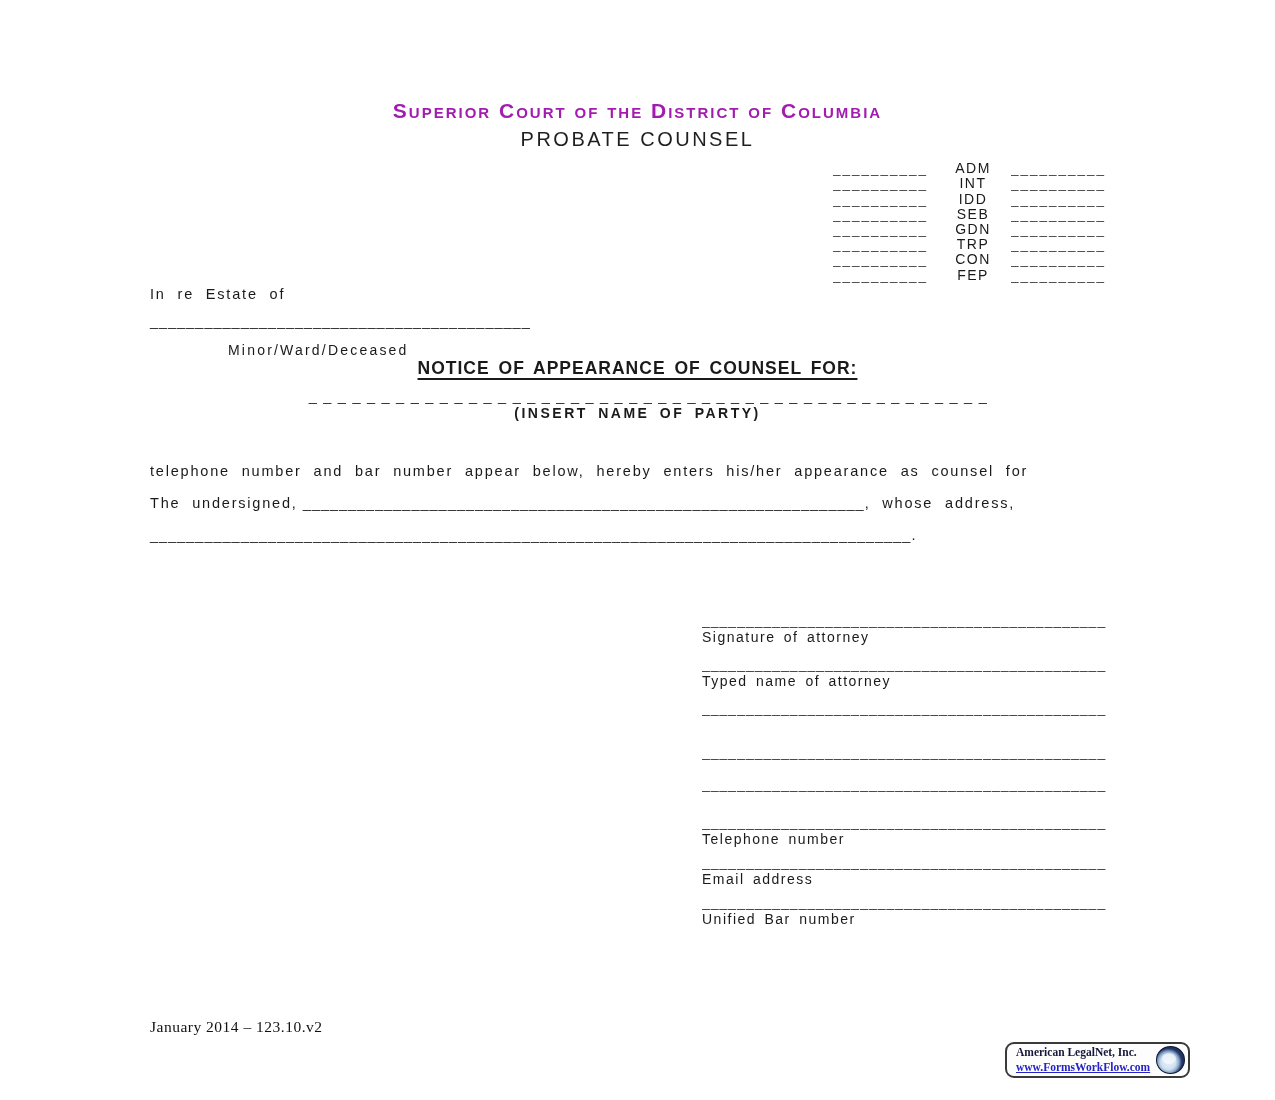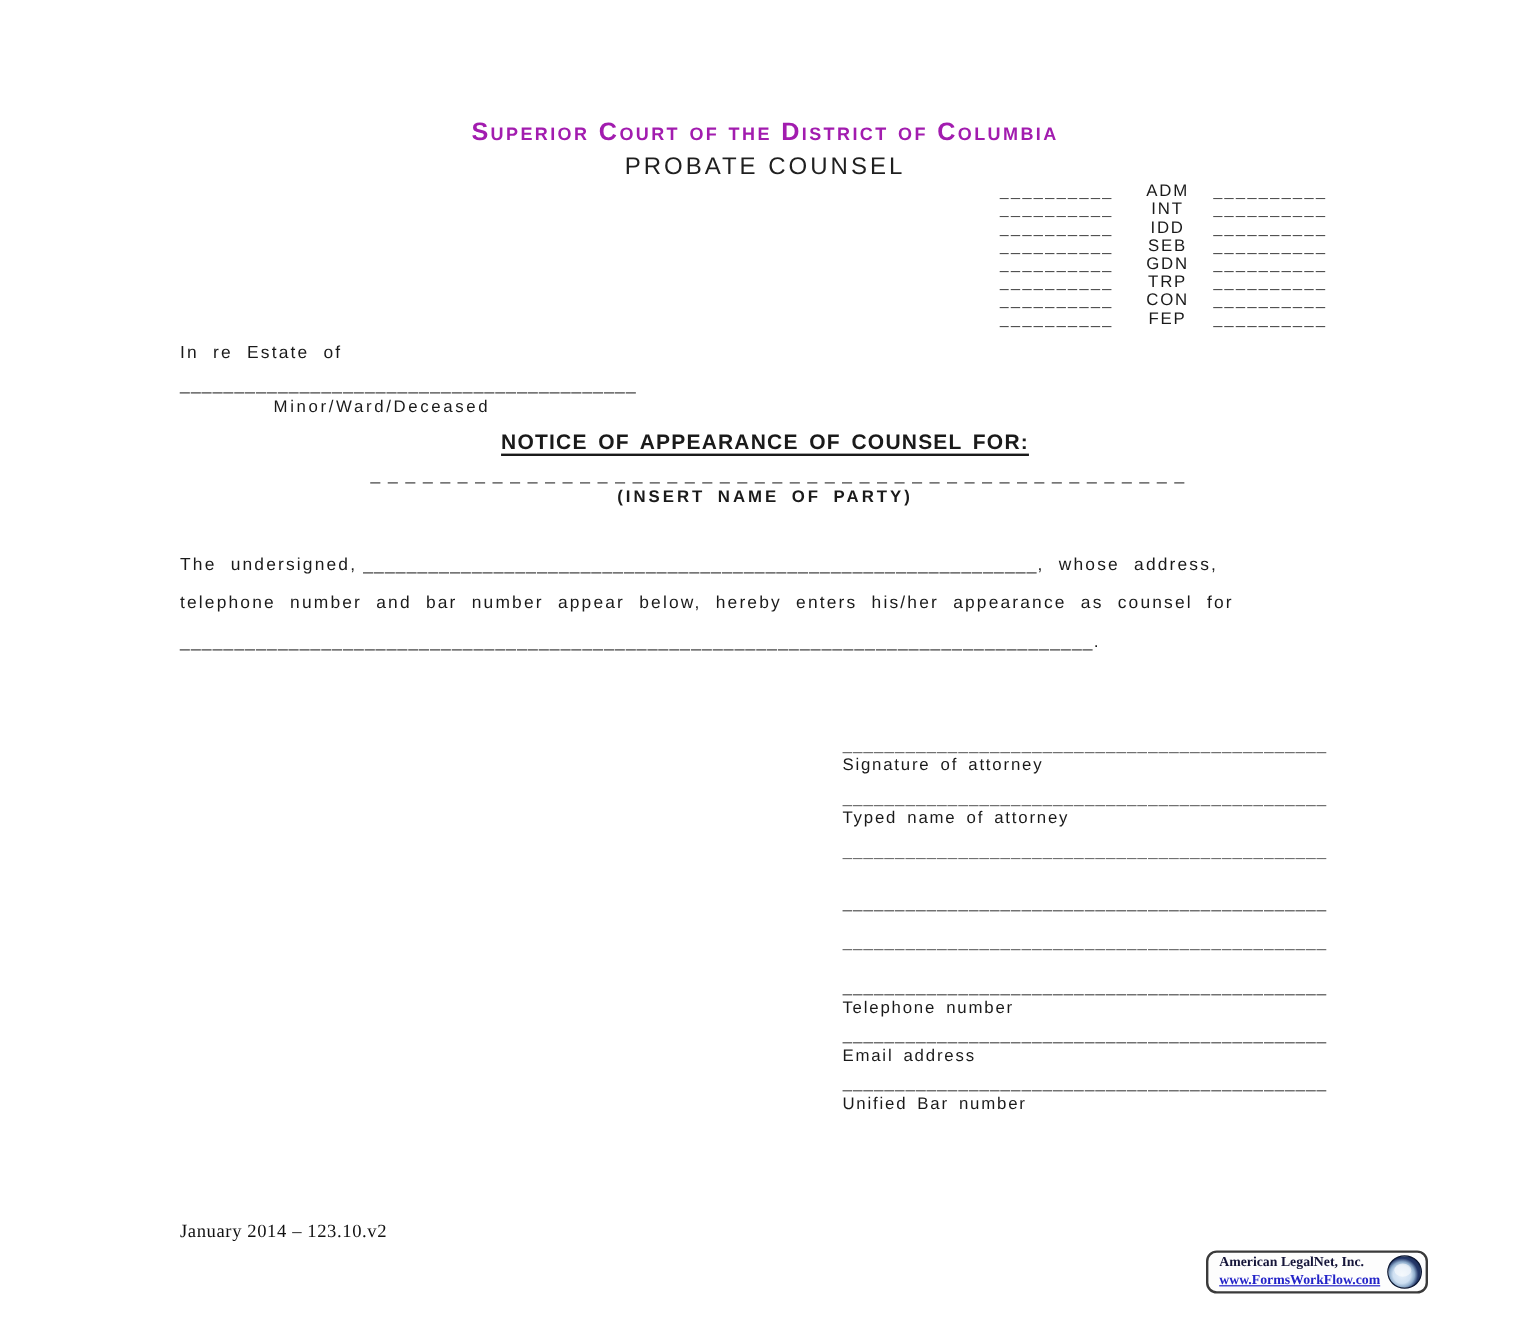--- a/index.html
+++ b/index.html
@@ -15,29 +15,29 @@
 
   
   .title-block { position:absolute; top:96px; left:0; width:100%; text-align:center; }
   .court-title {
     font-size:21px; font-weight:bold; font-variant:small-caps;
     letter-spacing:2px; line-height:30px; color:#a21caf;
   }
   .division { font-size:20px; letter-spacing:2.5px; margin-top:2px; color:#1f1f1f; }
 
   
-  .codes { position:absolute; left:833px; top:151px; font-size:14px; }
+  .codes { position:absolute; left:833px; top:161px; font-size:14px; }
   .code-row { display:flex; align-items:flex-end; height:15.2px; white-space:nowrap; }
   .code-blank { display:inline-block; width:102px; letter-spacing:2px; font-size:13.5px; color:#2b2b2b; overflow:hidden; }
   .code-label { display:inline-block; width:76px; text-align:center; letter-spacing:1.5px; }
 
   
   .estate { position:absolute; left:150px; top:286px; font-size:14.5px; letter-spacing:1.8px; word-spacing:6px; }
   .estate-line { margin-top:11px; letter-spacing:1px; word-spacing:normal; white-space:nowrap; color:#2b2b2b; }
-  .estate-role { margin-left:78px; margin-top:1px; font-size:14px; letter-spacing:2.2px; word-spacing:2px; }
+  .estate-role { margin-left:78px; margin-top:13px; font-size:14px; letter-spacing:2.2px; word-spacing:2px; }
 
   
   .notice { position:absolute; top:358px; left:0; width:100%; text-align:center; }
   .notice-heading {
     display:inline-block; font-size:17.5px; font-weight:bold; letter-spacing:1px; word-spacing:3px;
     text-decoration:underline; text-decoration-thickness:2px; text-underline-offset:4px;
   }
   .party-line { margin-top:9px; font-size:14.5px; letter-spacing:6.5px; white-space:nowrap; color:#2b2b2b;padding-left:27px; }
   .insert-label { margin-top:1px; font-size:14px; font-weight:bold; letter-spacing:2.5px; word-spacing:4px; }
 
@@ -140,24 +140,24 @@
     <div class="estate-role">Minor/Ward/Deceased</div>
   </div>
 
   <div class="notice">
     <div class="notice-heading">NOTICE OF APPEARANCE OF COUNSEL FOR:</div>
     <div class="party-line">_______________________________________________</div>
     <div class="insert-label">(INSERT NAME OF PARTY)</div>
   </div>
 
   <div class="para">
+    <div class="para-line">telephone number and bar number appear below, hereby enters his/her appearance as counsel for</div>
     <div class="para-line">
       <span>The undersigned,</span><span class="blank lead">______________________________________________________________</span><span>, whose address,</span>
     </div>
-    <div class="para-line">telephone number and bar number appear below, hereby enters his/her appearance as counsel for</div>
     <div class="para-line">
       <span class="blank">____________________________________________________________________________________</span><span>.</span>
     </div>
   </div>
 
   <div class="sig-row sig-r1">
     <div class="sig-line">______________________________________________</div>
     <div class="sig-label">Signature of attorney</div>
   </div>
   <div class="sig-row sig-r2">

